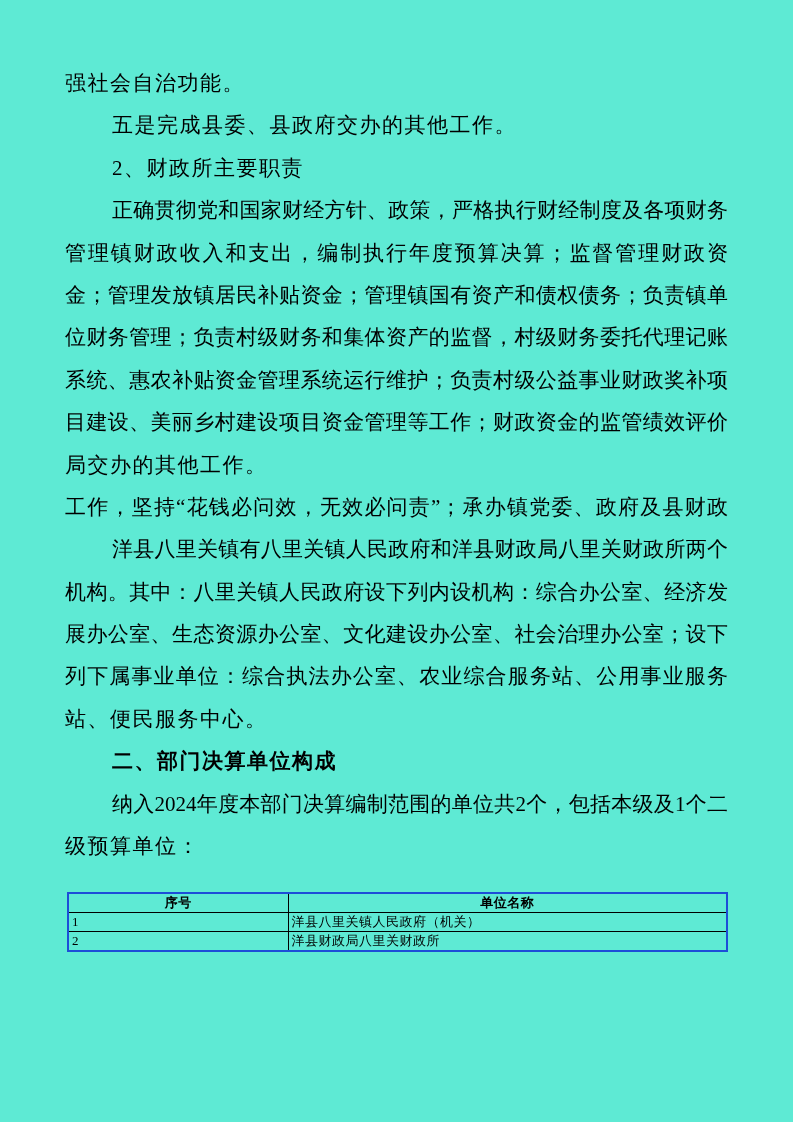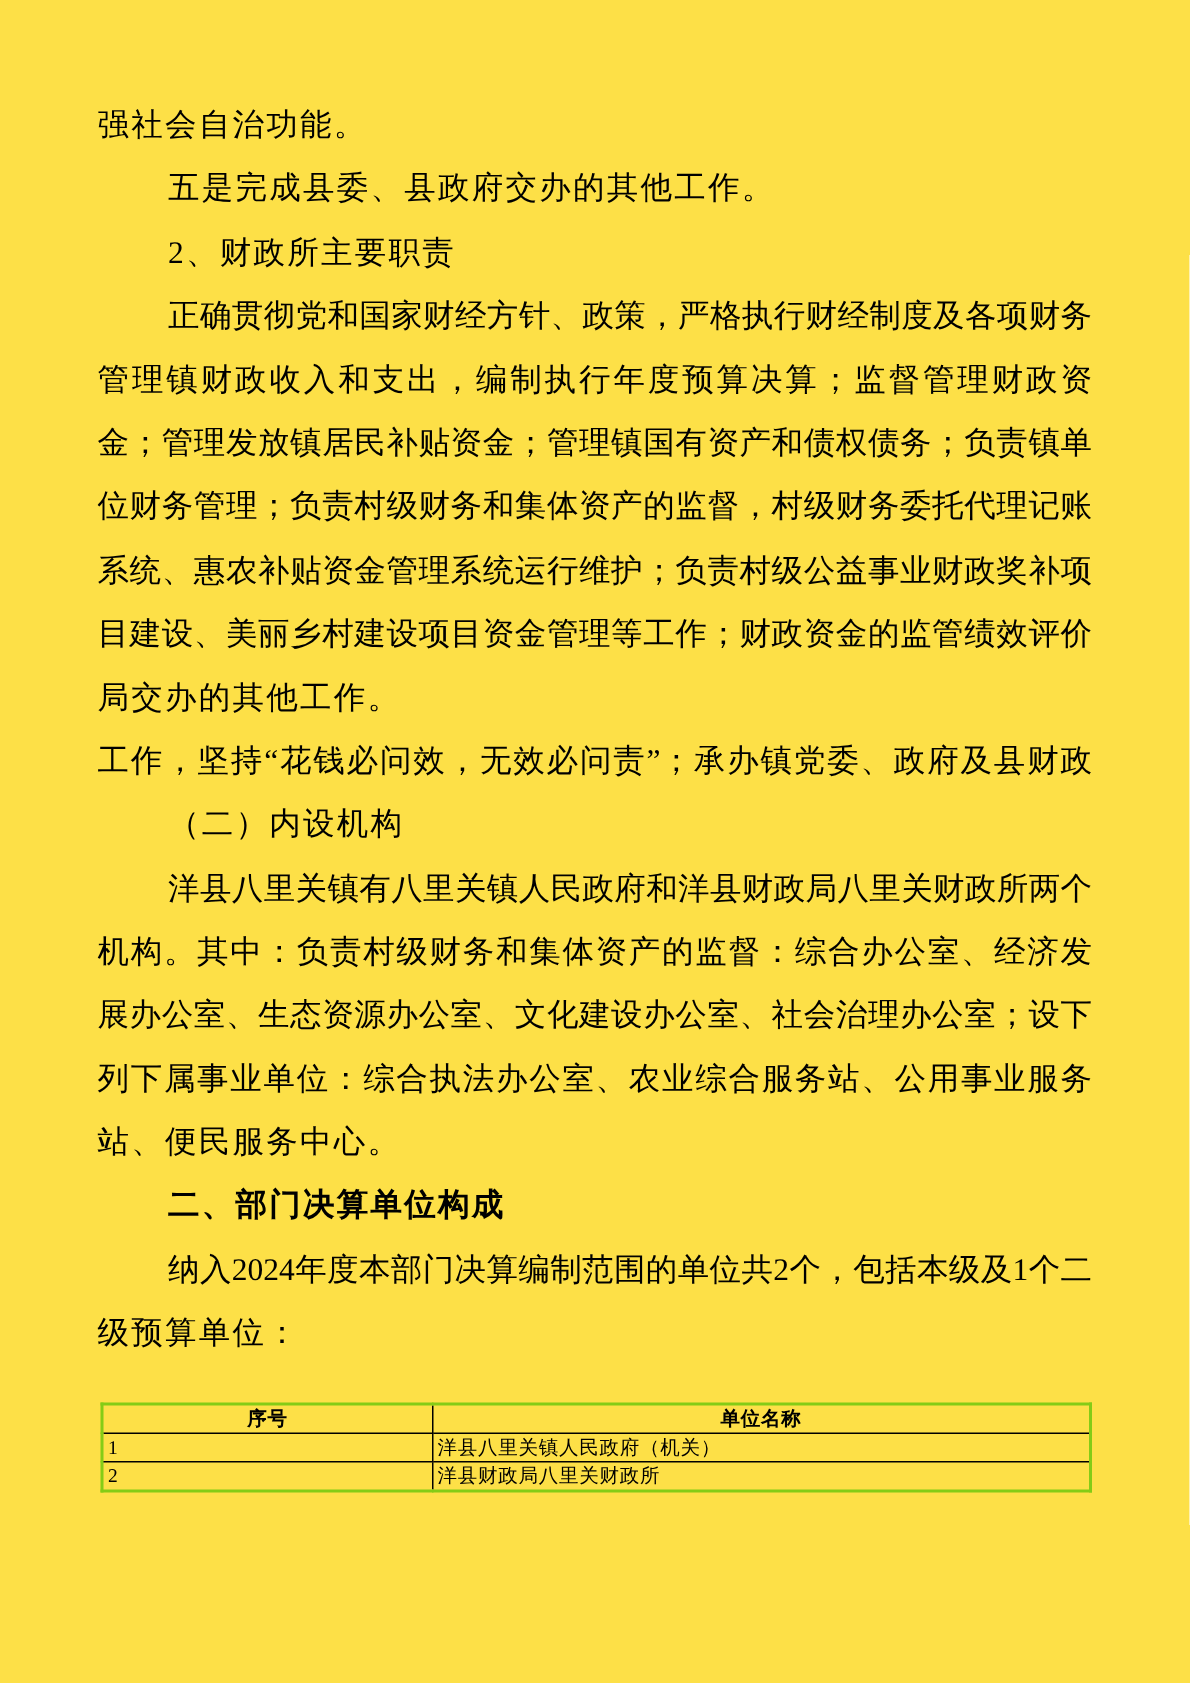--- a/index.html
+++ b/index.html
@@ -4,21 +4,21 @@
 <style>
   html, body {
     margin: 0;
     padding: 0;
     background: #ffffff;
   }
   .page {
     position: relative;
     width: 793px;
     height: 1122px;
-    background: #fde047;
+    background: #5eead4;
     box-sizing: border-box;
     padding: 62px 65px 0 65px;
     font-family: "Liberation Serif", "DejaVu Serif", serif;
     font-size: 21px;
     color: #000000;
     overflow: hidden;
   }
   .ln {
     margin: 0;
     height: 42.4px;
@@ -43,21 +43,21 @@
     font-size: 21px;
   }
   .tablewrap {
     margin-top: 25px;
     margin-left: 2px;
   }
   table.units {
     border-collapse: collapse;
     width: 661px;
     table-layout: fixed;
-    border: 2px solid #84cc16;
+    border: 2px solid #1d4ed8;
     font-size: 13px;
   }
   table.units th {
     border: 1px solid #000000;
     font-family: "Liberation Sans", "DejaVu Sans", sans-serif;
     font-weight: bold;
     text-align: center;
     height: 17px;
     padding: 0 3px;
     letter-spacing: 0.5px;
@@ -82,23 +82,22 @@
   <p class="ln ind">五是完成县委、县政府交办的其他工作。</p>
   <p class="ln ind">2、财政所主要职责</p>
   <p class="ln ind just">正确贯彻党和国家财经方针、政策，严格执行财经制度及各项财务</p>
   <p class="ln just">管理镇财政收入和支出，编制执行年度预算决算；监督管理财政资</p>
   <p class="ln just">金；管理发放镇居民补贴资金；管理镇国有资产和债权债务；负责镇单</p>
   <p class="ln just">位财务管理；负责村级财务和集体资产的监督，村级财务委托代理记账</p>
   <p class="ln just">系统、惠农补贴资金管理系统运行维护；负责村级公益事业财政奖补项</p>
   <p class="ln just">目建设、美丽乡村建设项目资金管理等工作；财政资金的监管绩效评价</p>
   <p class="ln">局交办的其他工作。</p>
   <p class="ln just">工作，坚持“花钱必问效，无效必问责”；承办镇党委、政府及县财政</p>
-  <p class="ln ind">（二）内设机构</p>
   <p class="ln ind just">洋县八里关镇有八里关镇人民政府和洋县财政局八里关财政所两个</p>
-  <p class="ln just">机构。其中：负责村级财务和集体资产的监督：综合办公室、经济发</p>
+  <p class="ln just">机构。其中：八里关镇人民政府设下列内设机构：综合办公室、经济发</p>
   <p class="ln just">展办公室、生态资源办公室、文化建设办公室、社会治理办公室；设下</p>
   <p class="ln just">列下属事业单位：综合执法办公室、农业综合服务站、公用事业服务</p>
   <p class="ln">站、便民服务中心。</p>
   <p class="ln ind heading">二、部门决算单位构成</p>
   <p class="ln ind just">纳入2024年度本部门决算编制范围的单位共2个，包括本级及1个二</p>
   <p class="ln">级预算单位：</p>
 
   <div class="tablewrap">
     <table class="units">
       <colgroup>

